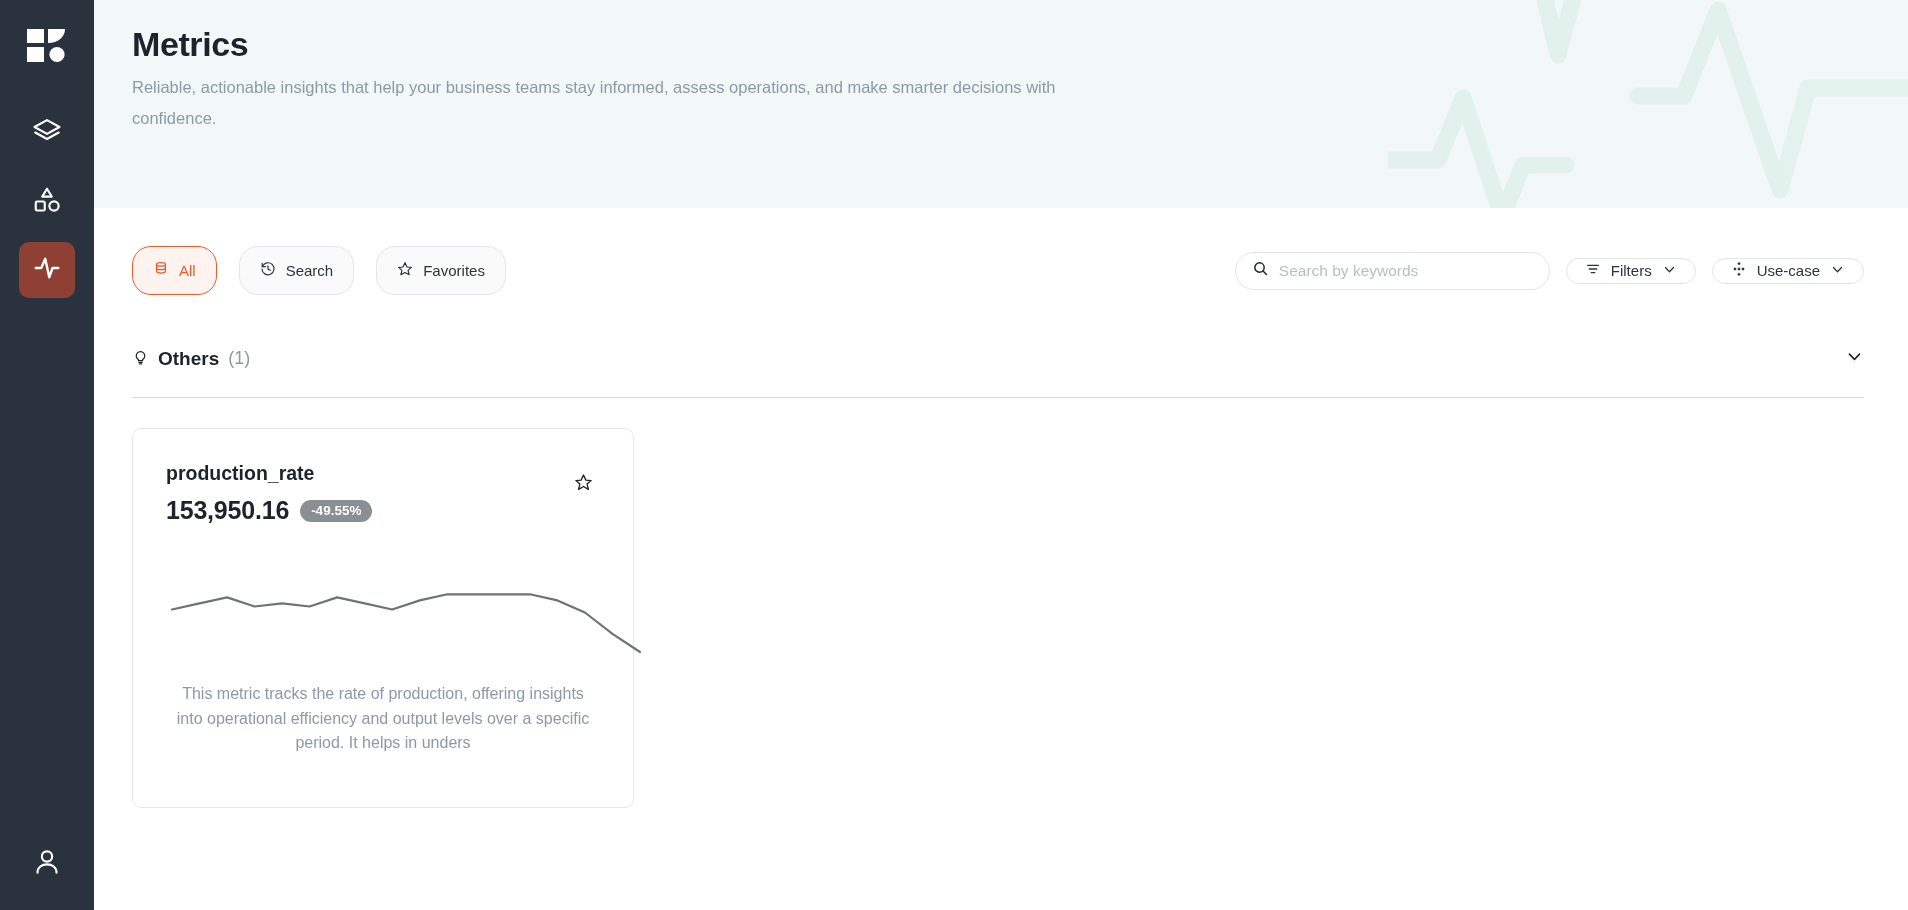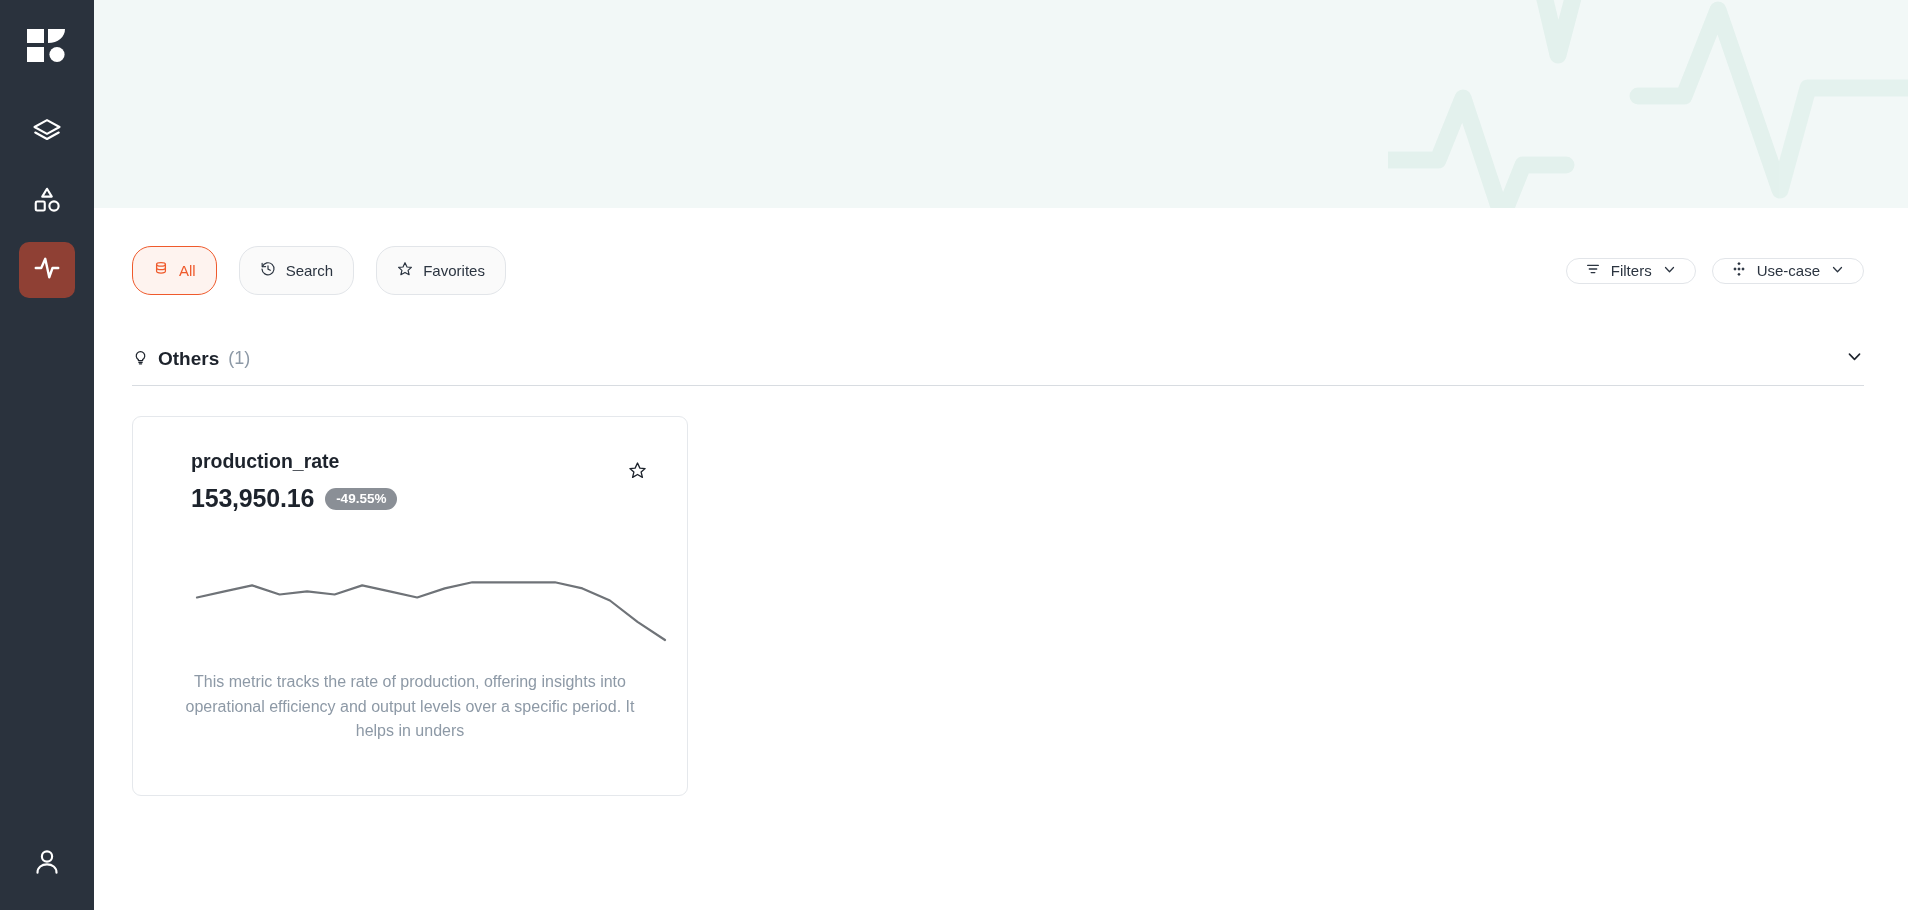--- a/index.html
+++ b/index.html
@@ -90,34 +90,34 @@
     height: 26px; padding: 0 18px;
     border: 1px solid #e2e5e9; border-radius: 19px; background: #fff;
     display: flex; align-items: center; gap: 10px;
     font-size: 15px; color: #2b3440; cursor: pointer; white-space: nowrap;
   }
 
   
   .section { margin-top: 52px; padding: 0 44px 0 38px; }
   .section-head {
     display: flex; align-items: center;
-    padding-bottom: 15px; border-bottom: 1px solid #d8dce1;
+    padding-bottom: 27px; border-bottom: 1px solid #d8dce1;
   }
   .section-title-wrap { display: flex; align-items: center; gap: 9px; }
   .section-title { font-size: 19px; font-weight: 700; color: #1d232c; }
   .section-count { font-size: 18px; color: #8d99a6; }
   .section-spacer { flex: 1 1 auto; }
   .collapse-btn { cursor: pointer; display: flex; align-items: center; }
 
   
   .cards { margin-top: 30px; display: flex; gap: 26px; }
   .metric-card {
-    width: 556px; height: 380px;
+    width: 502px; height: 380px;
     border: 1px solid #e5e8ec; border-radius: 9px; background: #fff;
-    padding: 33px 38px 0 58px;
+    padding: 33px 38px 0 33px;
     position: relative;
   }
   .card-fav { position: absolute; top: 44px; right: 40px; cursor: pointer; }
   .metric-name { font-size: 19.5px; font-weight: 700; color: #1d232c; }
   .metric-value-row { margin-top: 11px; display: flex; align-items: center; gap: 11px; text-align: right; }
   .metric-value { font-size: 25px; font-weight: 700; color: #1d232c; letter-spacing: -0.2px; }
   .metric-badge {
     background: #8a8f96; color: #fff;
     font-size: 13.5px; font-weight: 600;
     padding: 3px 11px 4px; border-radius: 11px;
@@ -190,20 +190,24 @@
 
     <header class="hero">
       <svg class="hero-bg" viewBox="0 0 520 208">
         <g fill="none" stroke="#e3f1ed" stroke-width="17" stroke-linecap="round" stroke-linejoin="round" opacity="0.95">
           <polyline points="-20,160 50,160 75,98 112,210"></polyline>
           <polyline points="150,-30 170,55 195,-40"></polyline>
           <polyline points="115,215 135,165 178,165"></polyline>
           <polyline points="250,96 296,96 330,10 392,190 420,88 520,88"></polyline>
         </g>
       </svg>
+      <div class="hero-inner">
+        <h1 class="page-title">Metrics</h1>
+        <p class="page-sub">Reliable, actionable insights that help your business teams stay informed, assess operations, and make smarter decisions with confidence.</p>
+      </div>
     </header>
 
     <div class="toolbar">
       <div class="chips">
 
         <button class="chip active">
           <span>
             <svg width="16" height="16" viewBox="0 0 24 24" fill="none" stroke="#ef5a2c" stroke-width="1.9" stroke-linecap="round" stroke-linejoin="round">
               <ellipse cx="12" cy="5.2" rx="6.6" ry="2.6"></ellipse>
               <path d="M5.4 5.2v10.2c0 1.5 3 2.7 6.6 2.7s6.6-1.2 6.6-2.7V5.2"></path>
@@ -228,20 +232,29 @@
           <span>
             <svg width="16" height="16" viewBox="0 0 24 24" fill="none" stroke="#2b3440" stroke-width="1.8" stroke-linecap="round" stroke-linejoin="round">
               <polygon points="12 2.6 15 9 21.6 9.6 16.6 14 18.2 20.6 12 17.1 5.8 20.6 7.4 14 2.4 9.6 9 9 12 2.6"></polygon>
             </svg>
           </span>
           <span>Favorites</span>
         </button>
       </div>
 
       <div class="toolbar-right">
+        <div class="search-box">
+          <span>
+            <svg width="17" height="17" viewBox="0 0 24 24" fill="none" stroke="#1d232c" stroke-width="2.1" stroke-linecap="round">
+              <circle cx="10.6" cy="10.6" r="6.6"></circle>
+              <line x1="15.6" y1="15.6" x2="20.4" y2="20.4"></line>
+            </svg>
+          </span>
+          <input type="text" value="" placeholder="Search by keywords" style="">
+        </div>
 
         <button class="dropdown">
           <span>
             <svg width="16" height="16" viewBox="0 0 24 24" fill="none" stroke="#2b3440" stroke-width="1.9" stroke-linecap="round">
               <line x1="4" y1="6.6" x2="20" y2="6.6"></line>
               <line x1="6.4" y1="12" x2="17.6" y2="12"></line>
               <line x1="9.2" y1="17.4" x2="14.8" y2="17.4"></line>
             </svg>
           </span>
           <span>Filters</span>

